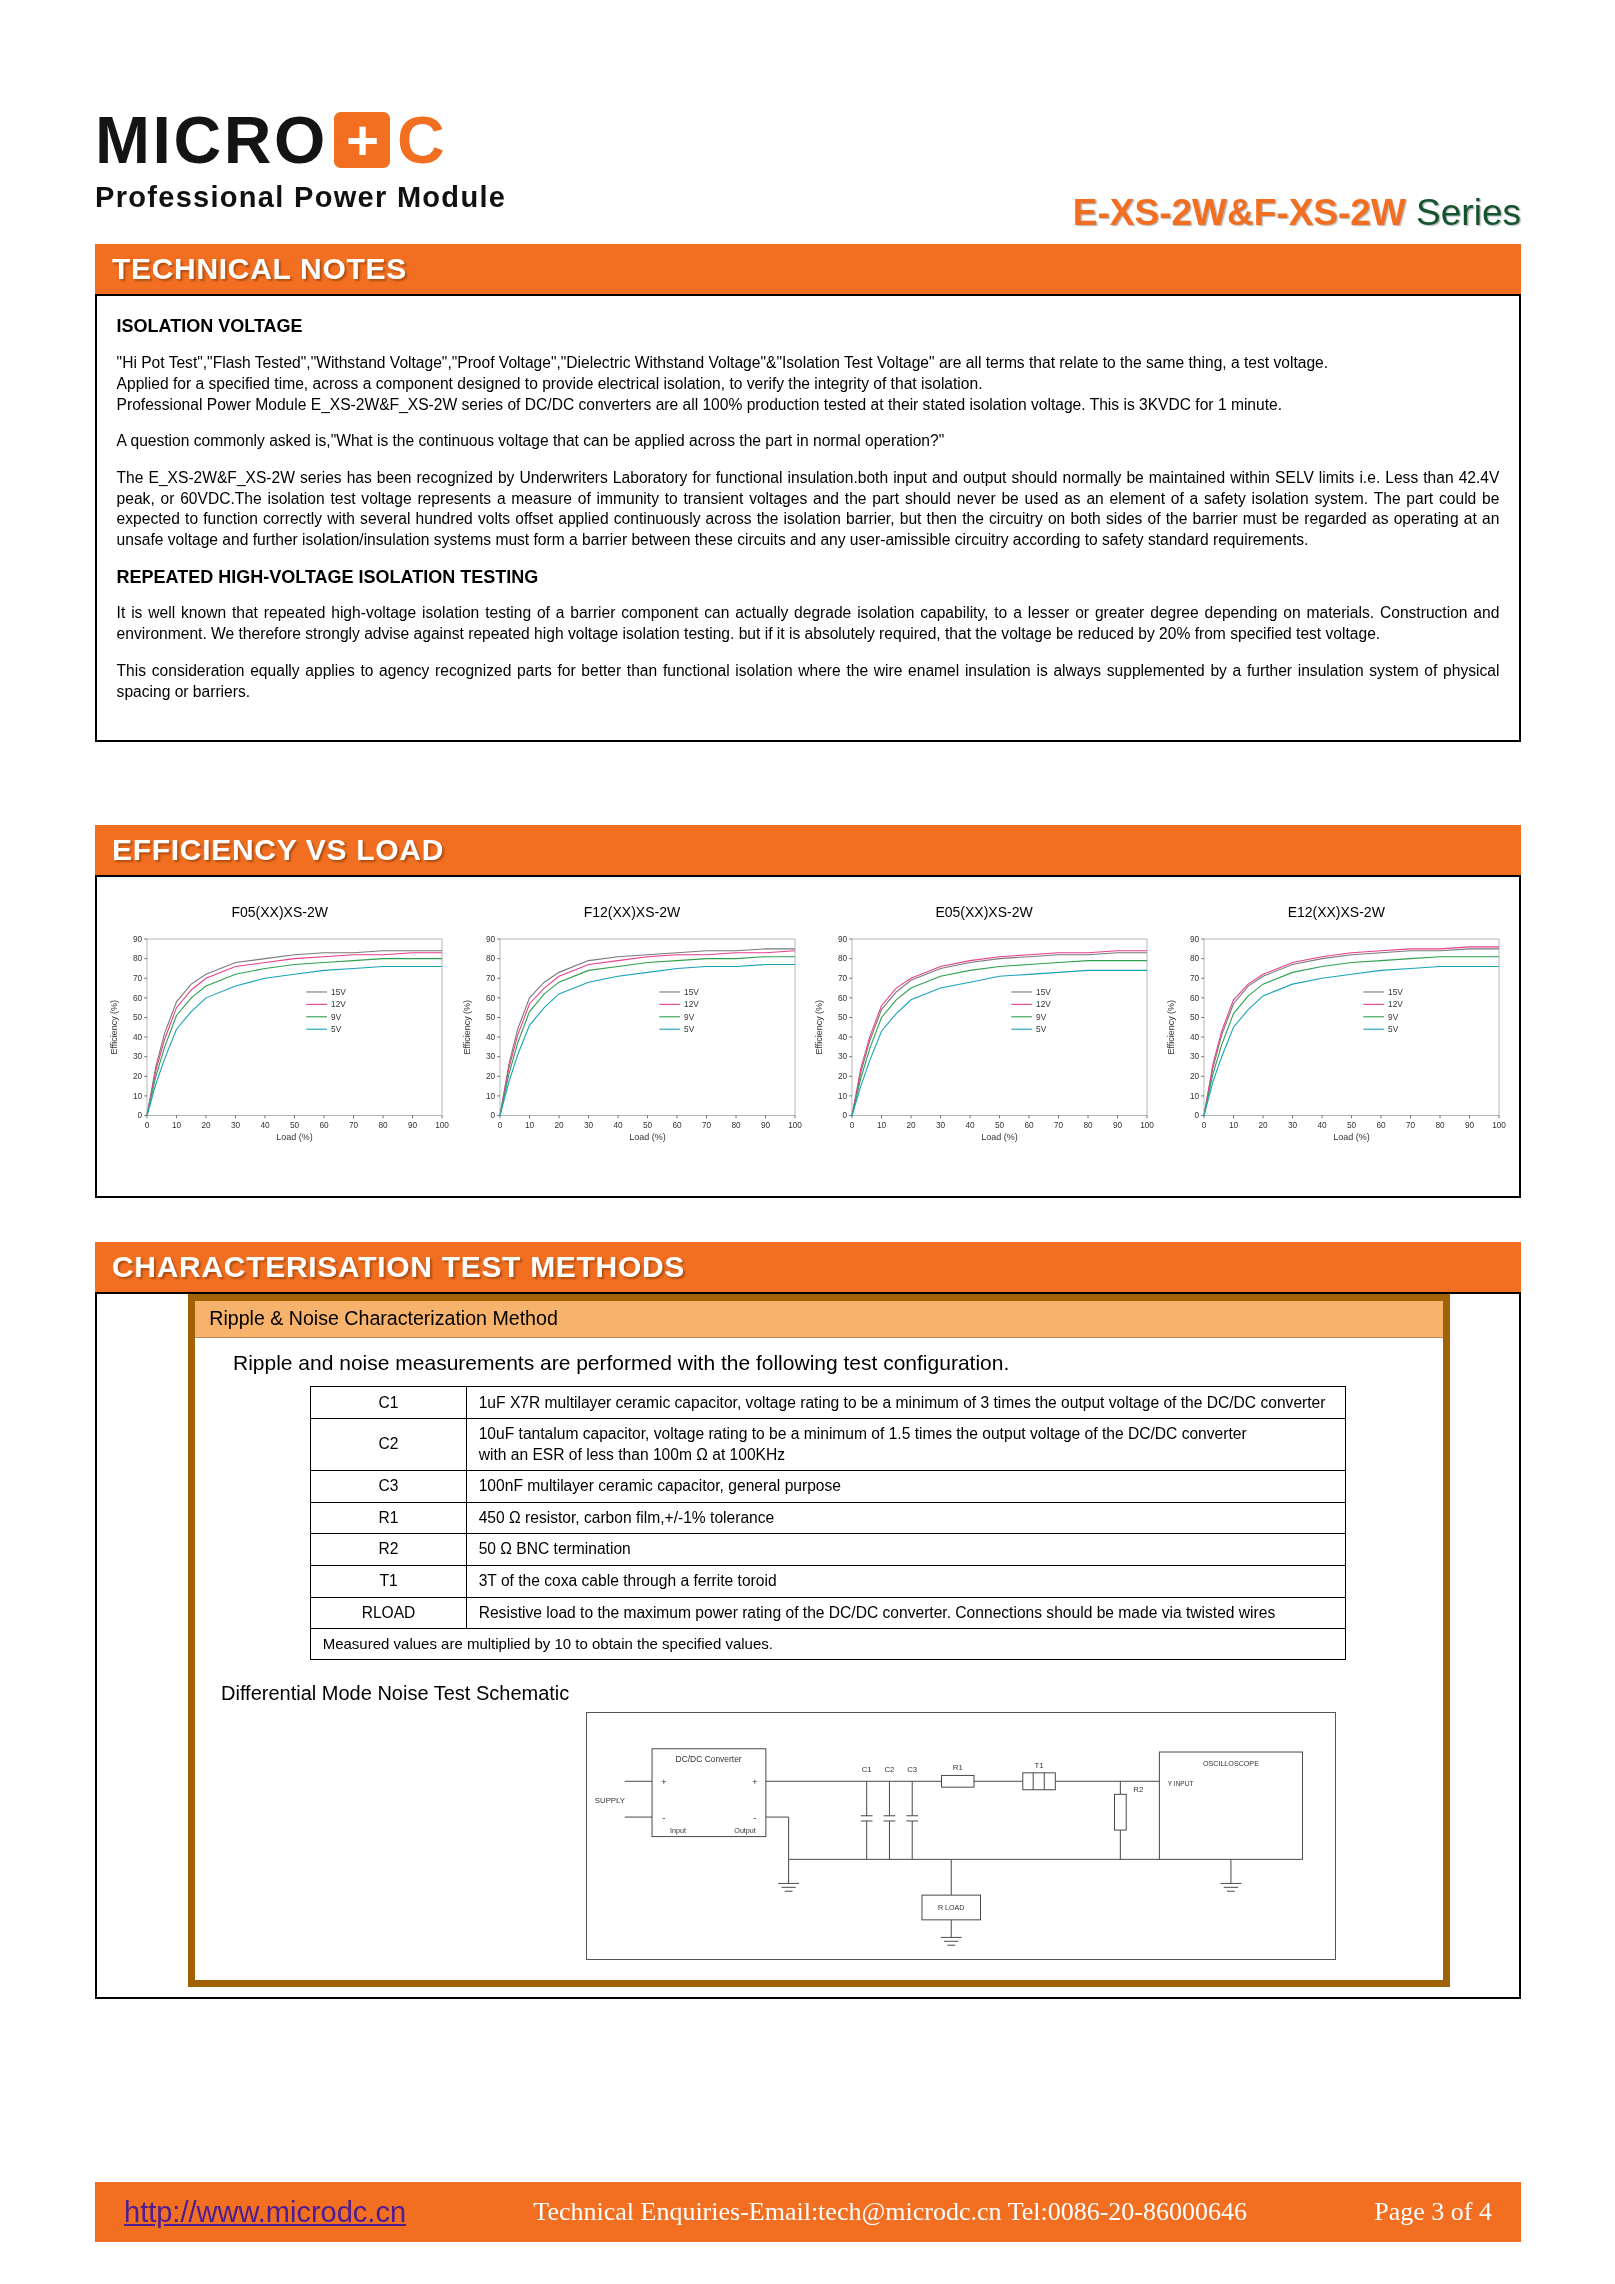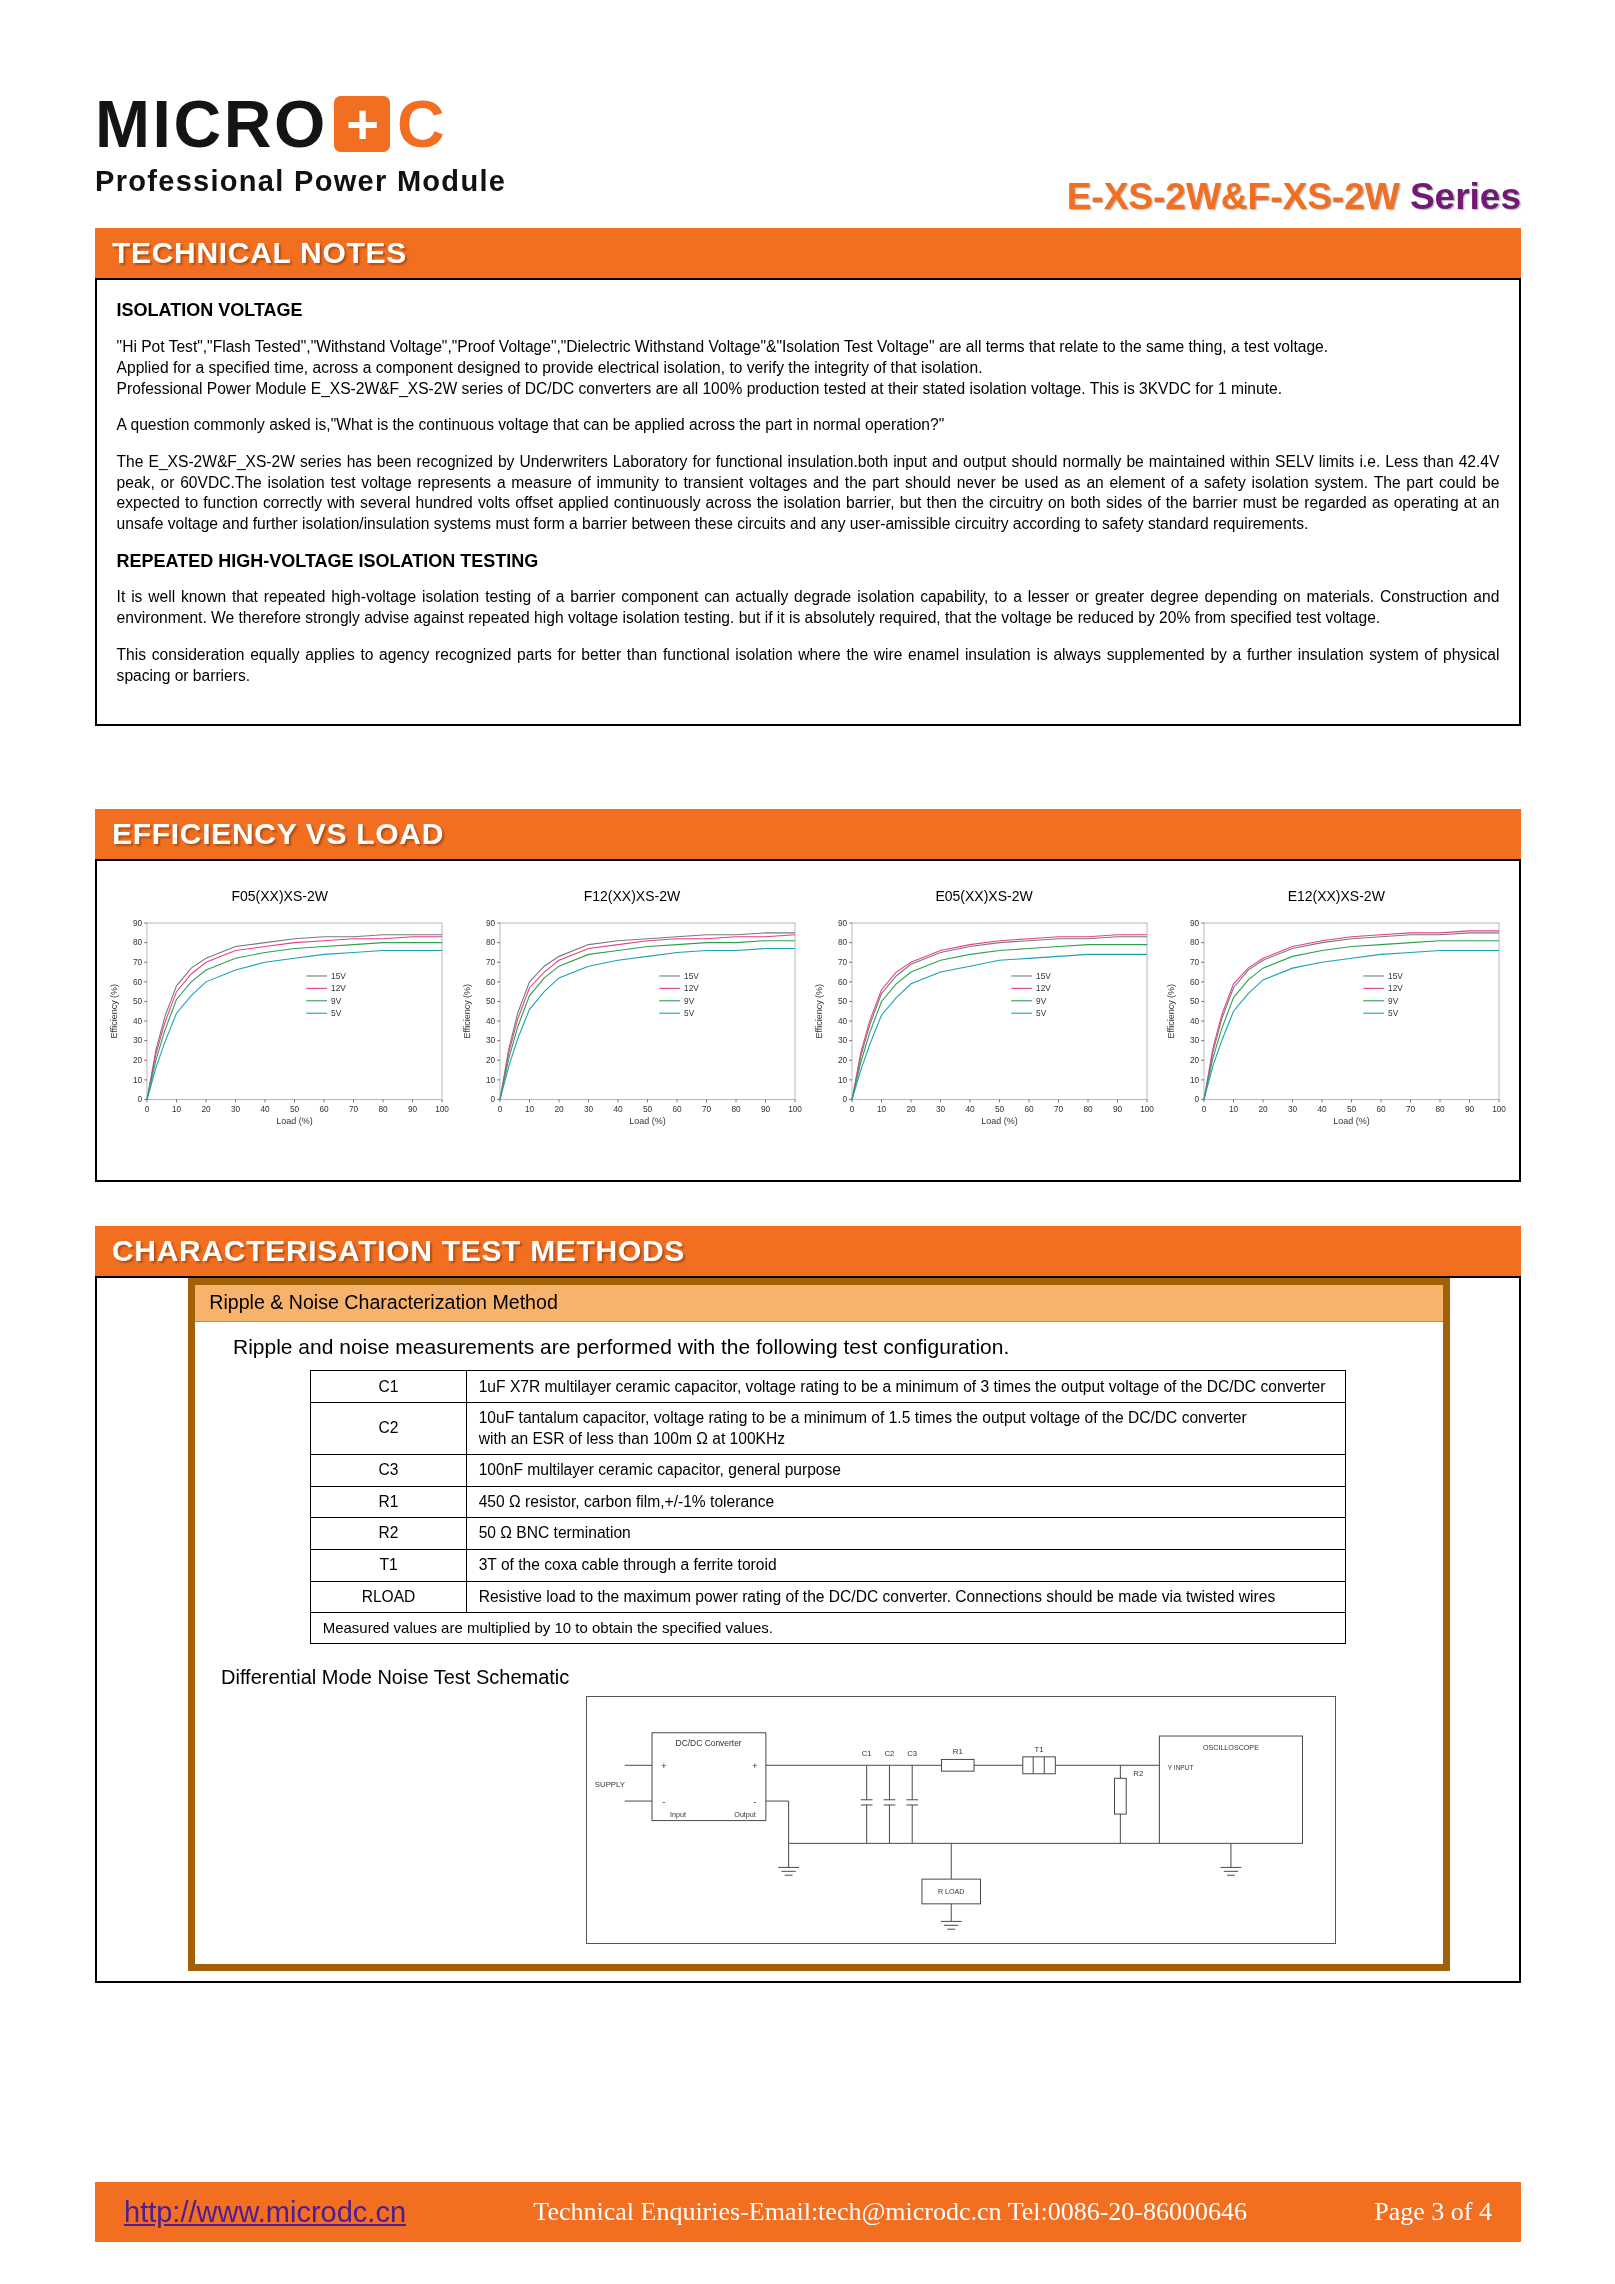--- a/index.html
+++ b/index.html
@@ -1,28 +1,28 @@
 <!DOCTYPE html>
 <html style="font-size:10.4px"><head>
 <meta charset="utf-8">
 <style>
   *{margin:0;padding:0;box-sizing:border-box}
   html,body{background:#fff}
   body{font-family:"Liberation Sans",sans-serif;color:#000}
   .page{position:relative;width:1616px;height:2284px;background:#fff;overflow:hidden}
-  .content{margin:0 95px}
+  .content{margin:16px 95px}
   
   .hdr{position:relative;padding-top:91px;height:228px}
   .logo{display:flex;align-items:center;line-height:1}
   .lg-black{font-size:66px;font-weight:800;letter-spacing:2.6px;color:#141414}
   .plusbox{display:inline-flex;align-items:center;justify-content:center;width:56px;height:56px;background:#f26f21;color:#fff;border-radius:6.5px;font-size:56px;font-weight:800;margin:0 6.5px}
   .lg-c{font-size:66px;font-weight:800;color:#f26f21}
   .tagline{font-size:29px;font-weight:700;letter-spacing:1.3px;margin-top:7.8px;color:#111}
   .series{position:absolute;right:0;bottom:10.4px;font-size:37px;font-weight:800;color:#f26f21;text-shadow:1.3px 1.3px 1.3px rgba(0,0,0,.3)}
-  .series .suffix{font-weight:700;color:#701a75}
+  .series .suffix{font-weight:400;color:#14532d}
   
   .banner{background:#f26f21;color:#fff;font-size:30px;font-weight:800;letter-spacing:0.7px;padding:7.8px 17px;text-shadow:2px 2px 2px rgba(90,40,0,.45)}
   .box{border:2px solid #000;background:#fff}
   .tech-box{padding:9px 19.6px 22px}
   h3.sec{font-size:18px;font-weight:700;margin:11.7px 0 2.6px}
   p.body{font-size:15.6px;line-height:1.34;margin:15.6px 0;white-space:pre-line;text-align:justify}
   
   .eff-section{margin-top:83px}
   .eff-box{padding:27px 10.4px 35px;display:flex;justify-content:space-between}
   .chart-cell{width:24.6%}

